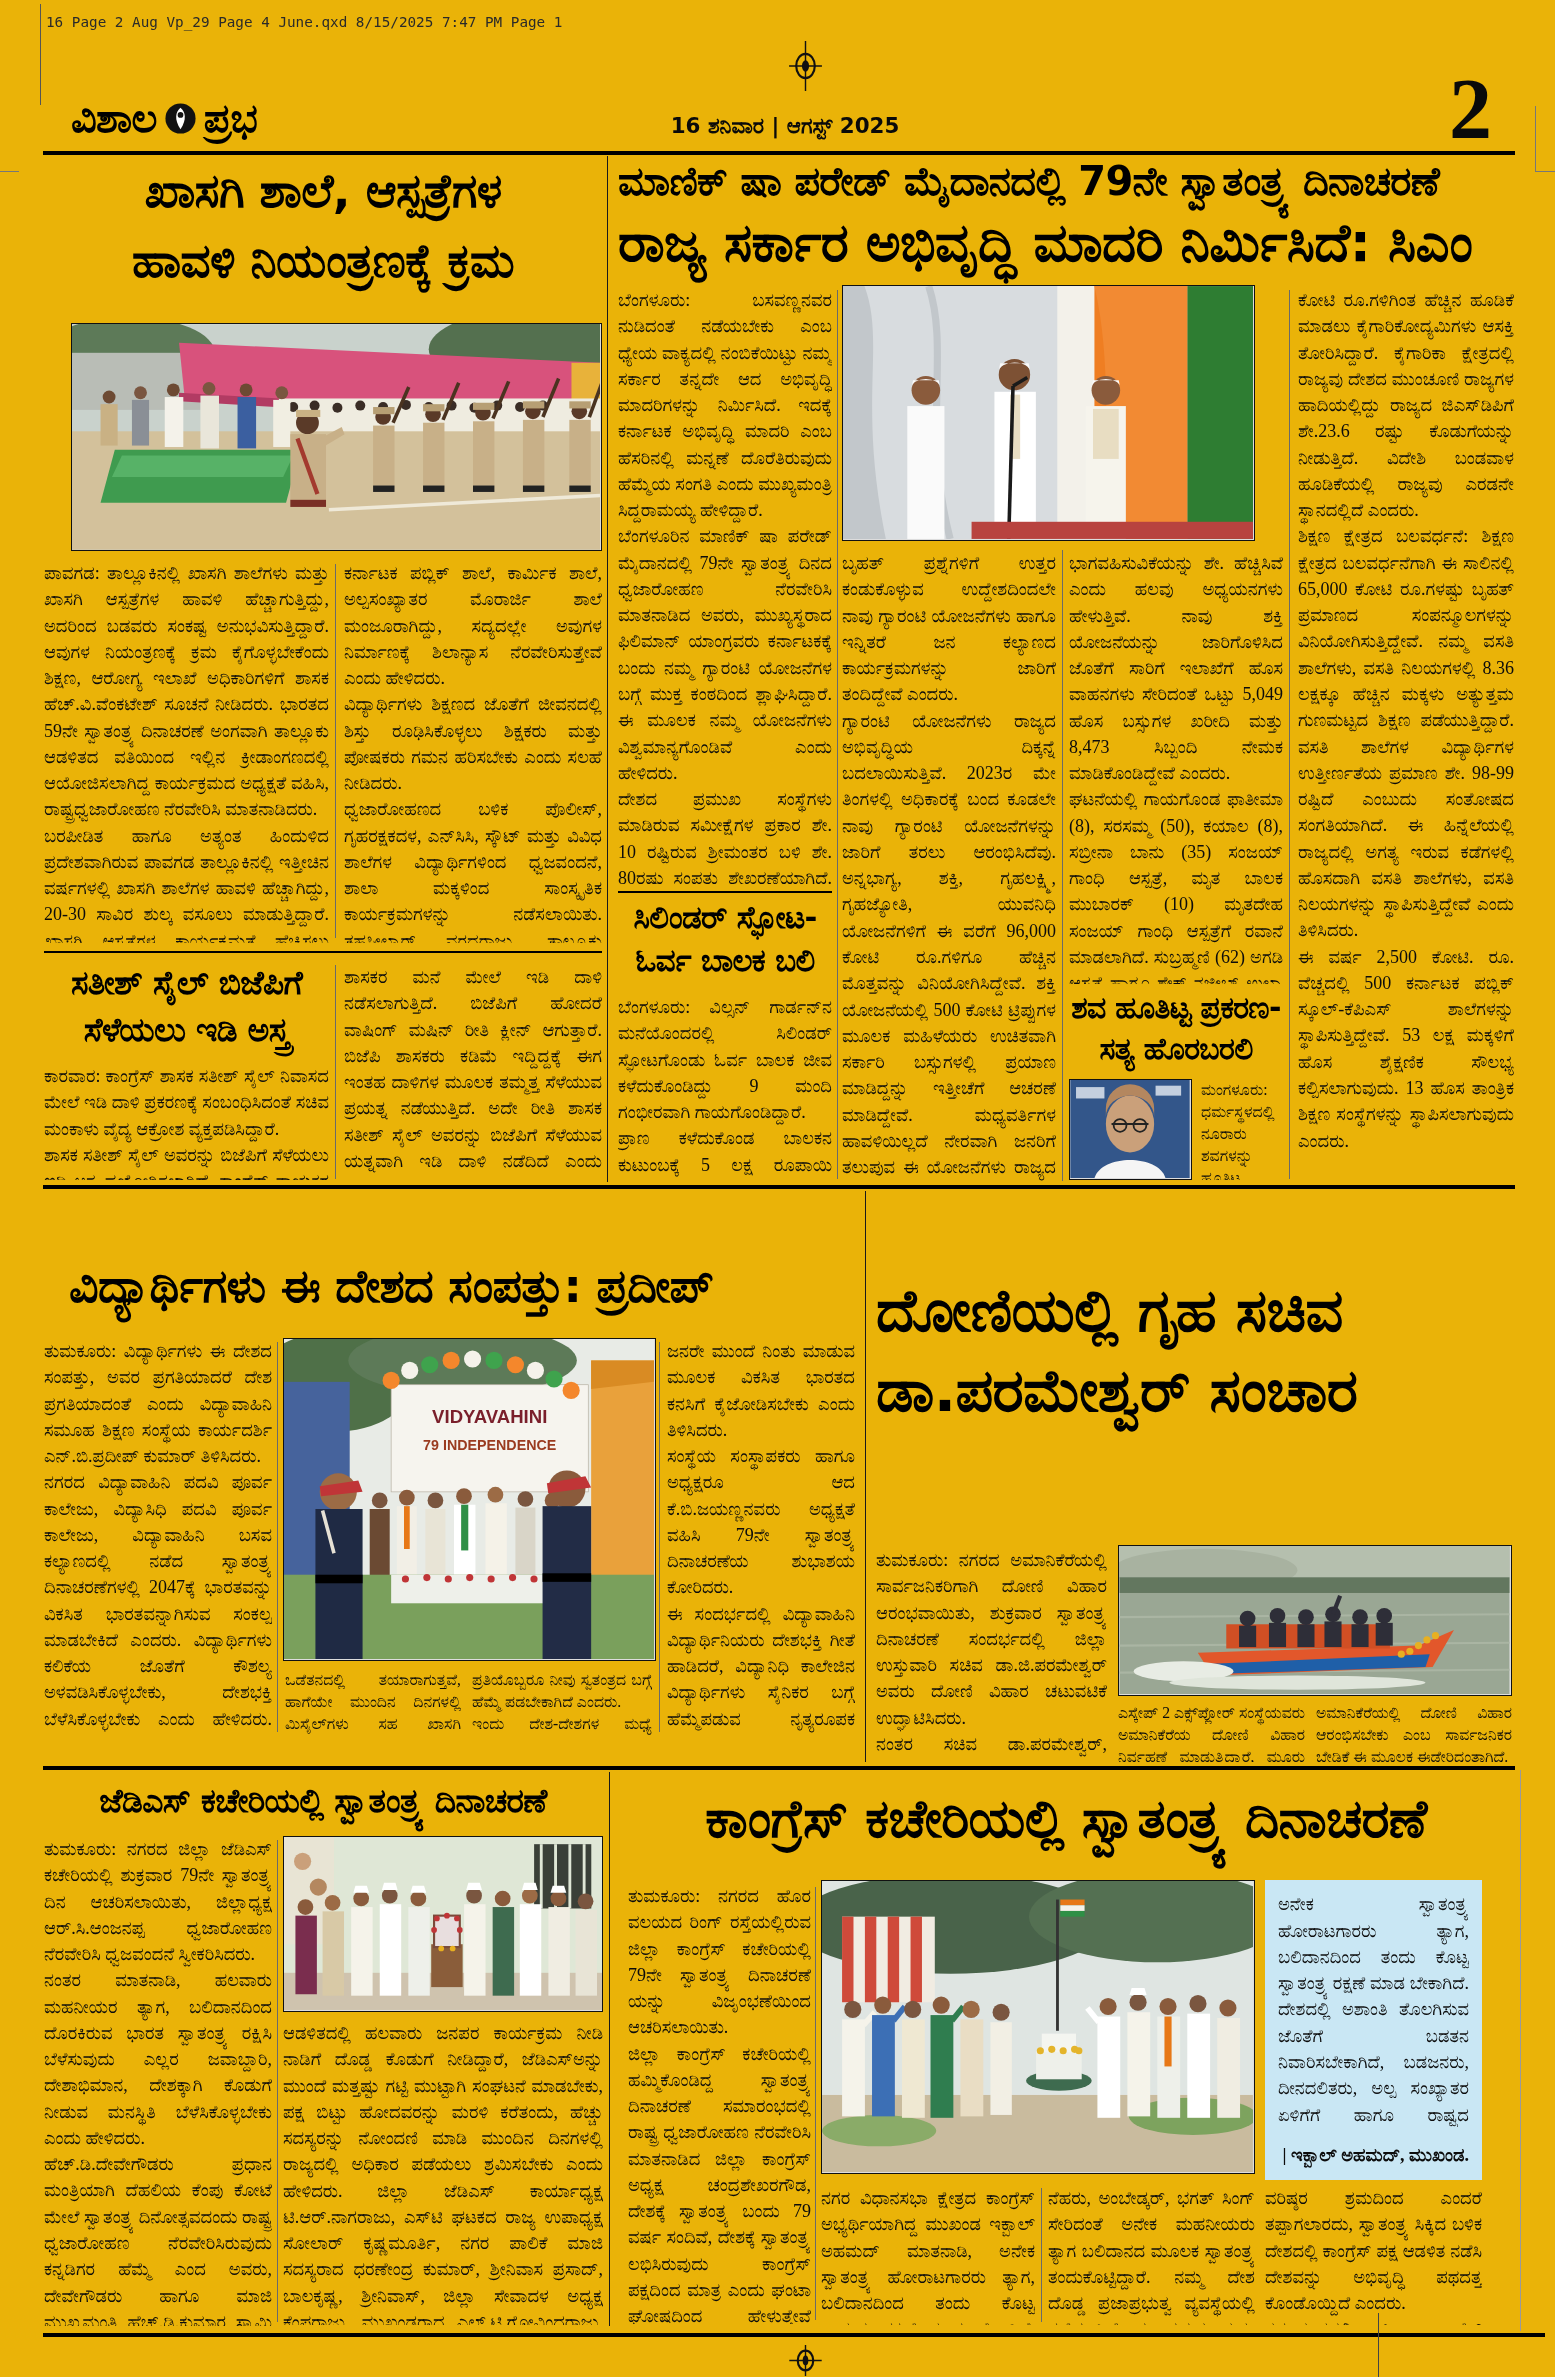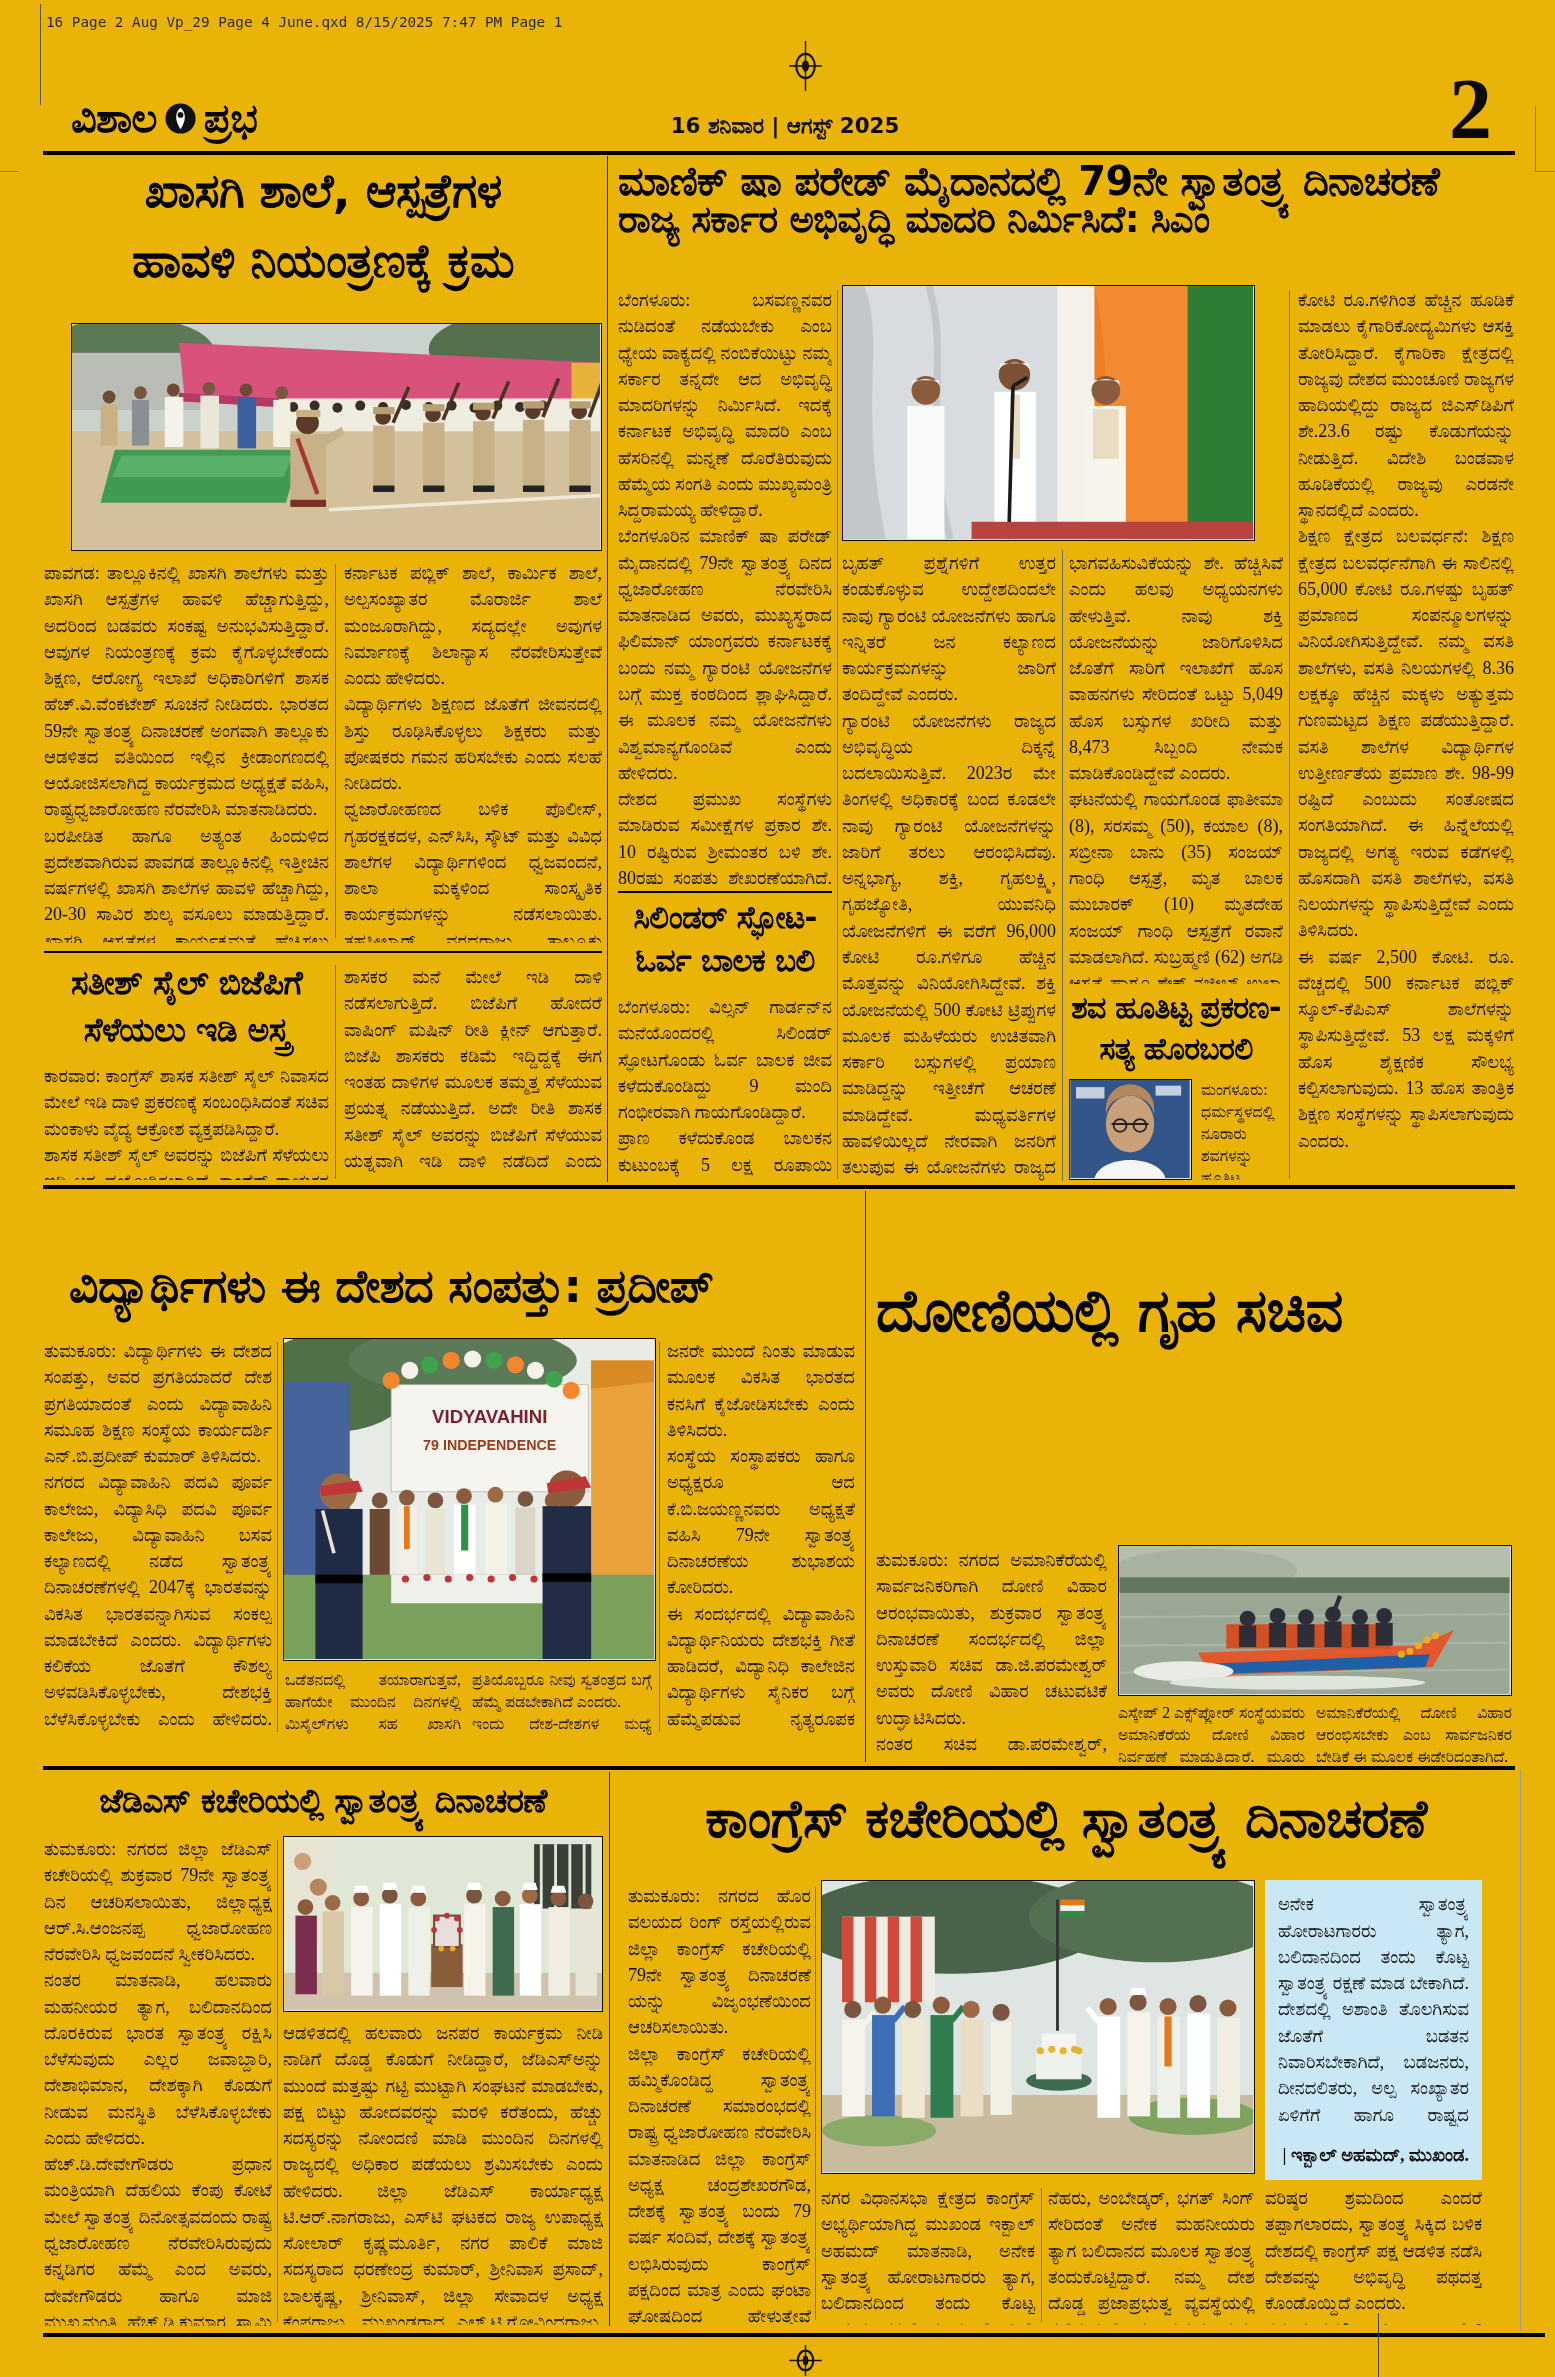--- a/index.html
+++ b/index.html
@@ -171,21 +171,21 @@
   <div class="abs hl center" style="left:44px;top:1012px;width:285px;font-size:33px;">ಸೆಳೆಯಲು ಇಡಿ ಅಸ್ತ್ರ</div>
   <div class="abs body" style="left:44px;top:1063px;width:285px;height:117px;">ಕಾರವಾರ: ಕಾಂಗ್ರೆಸ್ ಶಾಸಕ ಸತೀಶ್ ಸೈಲ್ ನಿವಾಸದ ಮೇಲೆ ಇಡಿ ದಾಳಿ ಪ್ರಕರಣಕ್ಕೆ ಸಂಬಂಧಿಸಿದಂತೆ ಸಚಿವ ಮಂಕಾಳು ವೈದ್ಯ ಆಕ್ರೋಶ ವ್ಯಕ್ತಪಡಿಸಿದ್ದಾರೆ.
 ಶಾಸಕ ಸತೀಶ್ ಸೈಲ್ ಅವರನ್ನು ಬಿಜೆಪಿಗೆ ಸೆಳೆಯಲು ಇಡಿ ಅಸ್ತ್ರ ಪ್ರಯೋಗಿಸಲಾಗಿದೆ, ಕಾಂಗ್ರೆಸ್ ನಾಯಕರ ಮೇಲೆ ಮಾತ್ರ ದೇಶದ ಎಲ್ಲಾ ಭಾಗದಲ್ಲೂ ದಾಳಿ ನಡೆಸಲಾಗುತ್ತಿದೆ. ಕೇಂದ್ರ ಬಿಜೆಪಿ ನಾಯಕರ ಷಡ್ಯಂತ್ರ. ಇದು ಎಲ್ಲರಿಗೂ ಗೊತ್ತಿರುವ ವಿಚಾರ. ಕಾಂಗ್ರೆಸ್ ನಾಯಕರನ್ನು ತನತ ಸೆಳೆಯಲು ಬಿಜೆಪಿ ಇಂತಹ ದಾಳಿ ನಡೆಸುವ ಮೂಲಕ</div>
   <div class="abs thinv" style="left:335px;top:965px;height:214px;"></div>
   <div class="abs body" style="left:344px;top:964px;width:258px;height:217px;">ಶಾಸಕರ ಮನೆ ಮೇಲೆ ಇಡಿ ದಾಳಿ ನಡೆಸಲಾಗುತ್ತಿದೆ. ಬಿಜೆಪಿಗೆ ಹೋದರೆ ವಾಷಿಂಗ್ ಮಷಿನ್ ರೀತಿ ಕ್ಲೀನ್ ಆಗುತ್ತಾರೆ. ಬಿಜೆಪಿ ಶಾಸಕರು ಕಡಿಮೆ ಇದ್ದಿದ್ದಕ್ಕೆ ಈಗ ಇಂತಹ ದಾಳಿಗಳ ಮೂಲಕ ತಮ್ಮತ್ತ ಸೆಳೆಯುವ ಪ್ರಯತ್ನ ನಡೆಯುತ್ತಿದೆ. ಅದೇ ರೀತಿ ಶಾಸಕ ಸತೀಶ್ ಸೈಲ್ ಅವರನ್ನು ಬಿಜೆಪಿಗೆ ಸೆಳೆಯುವ ಯತ್ನವಾಗಿ ಇಡಿ ದಾಳಿ ನಡೆದಿದೆ ಎಂದು ಹೇಳಿದರು.
 ಸತೀಶ್ ಸೈಲ್ ಮೊಬೈಲ್ ಸ್ವಿಚ್ ಆಫ್ ಮಾಡಿ ಎಲ್ಲೂ ಹೋಗಿಲ್ಲ. ಅವರು ಆಸ್ಪತ್ರೆಗೆ ದಾಖಲಾಗಿ ಚಿಕಿತ್ಸೆ ಪಡೆಯುತ್ತಿದ್ದಾರೆ. ಅವರು ಬೇಗ ಗುಣಮುಖರಾಗಿ ಬರಲಿ. ಸತೀಶ್ ಸೈಲ್ ಯಾವುದೇ ಅಕ್ರಮ ನಡೆಸಿಲ್ಲ. ಅವರಿಗೆ ಆರ್ಥಿಕ ಮೂಲಗಳಿವೆ. ರಾಜಕೀಯಕ್ಕೂ ಮೊದಲೇ 150 ಕೋಟಿ ತೆರಿಗೆ ಪಾವತಿಸಿದವರು. ಅನಗತ್ಯವಾಗಿ ಅವರ ವಿರುದ್ಧ ಆರೋಪ ಮಾಡಲಾಗುತ್ತಿದೆ ಎಂದರು.</div>
 
   <div class="abs vrule" style="left:607px;top:156px;height:1026px;"></div>
 
   <div class="abs hl" style="left:618px;top:160px;width:895px;font-size:40px;">ಮಾಣಿಕ್ ಷಾ ಪರೇಡ್ ಮೈದಾನದಲ್ಲಿ 79ನೇ ಸ್ವಾತಂತ್ರ್ಯ ದಿನಾಚರಣೆ</div>
-  <div class="abs hl" style="left:618px;top:200px;width:895px;font-size:37px;">ರಾಜ್ಯ ಸರ್ಕಾರ ಅಭಿವೃದ್ಧಿ ಮಾದರಿ ನಿರ್ಮಿಸಿದೆ: ಸಿಎಂ</div>
+  <div class="abs hl" style="left:618px;top:214px;width:895px;font-size:53px;">ರಾಜ್ಯ ಸರ್ಕಾರ ಅಭಿವೃದ್ಧಿ ಮಾದರಿ ನಿರ್ಮಿಸಿದೆ: ಸಿಎಂ</div>
 
   <div class="abs body" style="left:618px;top:287px;width:214px;height:597px;">ಬೆಂಗಳೂರು: ಬಸವಣ್ಣನವರ ನುಡಿದಂತೆ ನಡೆಯಬೇಕು ಎಂಬ ಧ್ಯೇಯ ವಾಕ್ಯದಲ್ಲಿ ನಂಬಿಕೆಯಿಟ್ಟು ನಮ್ಮ ಸರ್ಕಾರ ತನ್ನದೇ ಆದ ಅಭಿವೃದ್ಧಿ ಮಾದರಿಗಳನ್ನು ನಿರ್ಮಿಸಿದೆ. ಇದಕ್ಕೆ ಕರ್ನಾಟಕ ಅಭಿವೃದ್ಧಿ ಮಾದರಿ ಎಂಬ ಹೆಸರಿನಲ್ಲಿ ಮನ್ನಣೆ ದೊರೆತಿರುವುದು ಹೆಮ್ಮೆಯ ಸಂಗತಿ ಎಂದು ಮುಖ್ಯಮಂತ್ರಿ ಸಿದ್ದರಾಮಯ್ಯ ಹೇಳಿದ್ದಾರೆ.
 ಬೆಂಗಳೂರಿನ ಮಾಣಿಕ್ ಷಾ ಪರೇಡ್ ಮೈದಾನದಲ್ಲಿ 79ನೇ ಸ್ವಾತಂತ್ರ್ಯ ದಿನದ ಧ್ವಜಾರೋಹಣ ನೆರವೇರಿಸಿ ಮಾತನಾಡಿದ ಅವರು, ಮುಖ್ಯಸ್ಥರಾದ ಫಿಲಿಮಾನ್ ಯಾಂಗ್ರವರು ಕರ್ನಾಟಕಕ್ಕೆ ಬಂದು ನಮ್ಮ ಗ್ಯಾರಂಟಿ ಯೋಜನೆಗಳ ಬಗ್ಗೆ ಮುಕ್ತ ಕಂಠದಿಂದ ಶ್ಲಾಘಿಸಿದ್ದಾರೆ. ಈ ಮೂಲಕ ನಮ್ಮ ಯೋಜನೆಗಳು ವಿಶ್ವಮಾನ್ಯಗೊಂಡಿವೆ ಎಂದು ಹೇಳಿದರು.
 ದೇಶದ ಪ್ರಮುಖ ಸಂಸ್ಥೆಗಳು ಮಾಡಿರುವ ಸಮೀಕ್ಷೆಗಳ ಪ್ರಕಾರ ಶೇ. 10 ರಷ್ಟಿರುವ ಶ್ರೀಮಂತರ ಬಳಿ ಶೇ. 80ರಷ್ಟು ಸಂಪತ್ತು ಶೇಖರಣೆಯಾಗಿದೆ. ಆದರೆ ಶೇ. 10 ಜನ ಕೇವಲ ಶೇ. 3ರಷ್ಟು ಮಾತ್ರ ಜಿಎಸ್‌ಟಿ ಪಾವತಿಸುತ್ತಿದ್ದರೆಂದು ಅಧ್ಯಯನಗಳು ಹೇಳುತ್ತಿವೆ. ಉಳಿದ ಶೇ. 90ರಷ್ಟು ಜನ ಹೊಟ್ಟೆ-ಬಟ್ಟೆಗೆ ದುಡಿಯುವವರಾದ್ದರಿಂದ ಶೇ. 97 ರಷ್ಟು ಜಿಎಸ್‌ಟಿ ಪಾವತಿಸುತ್ತಿದ್ದಾರೆ. ಇಂಥ ಪರಿಸ್ಥಿತಿಯಲ್ಲಿ ಯಾವ ಆರ್ಥಿಕತೆ ಮುಂದುವರೆಯಲು ಸಾಧ್ಯ? ಸಂವಿಧಾನದ ಆಶಯಗಳನ್ನು ಈಡೇರಿಸುವುದು ಹೇಗೆ?</div>
   <div class="abs rule" style="left:618px;top:891px;width:214px;height:2.1px;"></div>
   <div class="abs hl center" style="left:618px;top:901px;width:214px;font-size:31px;">ಸಿಲಿಂಡರ್ ಸ್ಫೋಟ-</div>
   <div class="abs hl center" style="left:618px;top:944px;width:214px;font-size:31px;">ಓರ್ವ ಬಾಲಕ ಬಲಿ</div>
   <div class="abs body" style="left:618px;top:994px;width:214px;height:187px;">ಬೆಂಗಳೂರು: ವಿಲ್ಸನ್ ಗಾರ್ಡನ್‌ನ ಮನೆಯೊಂದರಲ್ಲಿ ಸಿಲಿಂಡರ್ ಸ್ಫೋಟಗೊಂಡು ಓರ್ವ ಬಾಲಕ ಜೀವ ಕಳೆದುಕೊಂಡಿದ್ದು 9 ಮಂದಿ ಗಂಭೀರವಾಗಿ ಗಾಯಗೊಂಡಿದ್ದಾರೆ.
 ಪ್ರಾಣ ಕಳೆದುಕೊಂಡ ಬಾಲಕನ ಕುಟುಂಬಕ್ಕೆ 5 ಲಕ್ಷ ರೂಪಾಯಿ ನೀಡಲಾಗುವುದು. ಗಾಯಾಳುಗಳ ಖರ್ಚು ಸರ್ಕಾರ ನೋಡಿಕೊಳ್ಳುತ್ತದೆ. ಘಟನೆಯಲ್ಲಿ ಒಟ್ಟು 13 ಮನೆಗಳಿಗೆ ಹಾನಿಯಾಗಿದೆ ಎಂದು ಸಿಎಂ ಸಿದ್ದರಾಮಯ್ಯ ಹೇಳಿದ್ದಾರೆ.
 ಸಿಎಂ ಸಿದ್ದರಾಮಯ್ಯ ಅವರು ಘಟನಾ ಸ್ಥಳಕ್ಕೆ ಭೇಟಿ ನೀಡಿ ಪರಿಶೀಲನೆ ನಡೆಸಿದರು.</div>
@@ -348,20 +348,21 @@
 ಸಂಸ್ಥೆಯ ಸಂಸ್ಥಾಪಕರು ಹಾಗೂ ಅಧ್ಯಕ್ಷರೂ ಆದ ಕೆ.ಬಿ.ಜಯಣ್ಣನವರು ಅಧ್ಯಕ್ಷತೆ ವಹಿಸಿ 79ನೇ ಸ್ವಾತಂತ್ರ್ಯ ದಿನಾಚರಣೆಯ ಶುಭಾಶಯ ಕೋರಿದರು.
 ಈ ಸಂದರ್ಭದಲ್ಲಿ ವಿದ್ಯಾವಾಹಿನಿ ವಿದ್ಯಾರ್ಥಿನಿಯರು ದೇಶಭಕ್ತಿ ಗೀತೆ ಹಾಡಿದರೆ, ವಿದ್ಯಾನಿಧಿ ಕಾಲೇಜಿನ ವಿದ್ಯಾರ್ಥಿಗಳು ಸೈನಿಕರ ಬಗ್ಗೆ ಹೆಮ್ಮೆಪಡುವ ನೃತ್ಯರೂಪಕ ನಡೆಸಿಕೊಟ್ಟರು.</div>
 
   <div class="abs body small" style="left:285px;top:1669px;width:176px;height:67px;">ಒಡೆತನದಲ್ಲಿ ತಯಾರಾಗುತ್ತವೆ, ಹಾಗೆಯೇ ಮುಂದಿನ ದಿನಗಳಲ್ಲಿ ಮಿಸೈಲ್‌ಗಳು ಸಹ ಖಾಸಗಿ ಒಡೆತನದಲ್ಲಿ ತಯಾರಾಗುವ ಸಾಧ್ಯತೆಗಳು ಇವೆ, ಇದೆಲ್ಲಾ ಆಗಬೇಕೆಂದರೆ ಮೊದಲು ವಿದ್ಯೆ ಕಲಿತು ನಂತರ ಒಳ್ಳೆಯ ಕೌಶಲ್ಯ ಅಳವಡಿಸಿಕೊಂಡು</div>
   <div class="abs body small" style="left:472px;top:1669px;width:180px;height:67px;">ಪ್ರತಿಯೊಬ್ಬರೂ ನೀವು ಸ್ವತಂತ್ರದ ಬಗ್ಗೆ ಹೆಮ್ಮೆ ಪಡಬೇಕಾಗಿದೆ ಎಂದರು.
 ಇಂದು ದೇಶ-ದೇಶಗಳ ಮಧ್ಯೆ ಟ್ಯಾರಿಫ್ ವಾರ್ ನಡೆಯುತ್ತಿದೆ. ಬಹಳಷ್ಟು ವರ್ಷಗಳಿಂದ ಒಳ್ಳೆಯ ಸಂಬಂಧ ಇಟ್ಟುಕೊಂಡಿದ್ದ ದೇಶಗಳು</div>
 
   <div class="abs vrule" style="left:865px;top:1191px;height:571px;"></div>
 
   <div class="abs hl" style="left:876px;top:1279px;width:637px;font-size:59px;">ದೋಣಿಯಲ್ಲಿ ಗೃಹ ಸಚಿವ</div>
+  <div class="abs hl" style="left:876px;top:1359px;width:637px;font-size:59px;">ಡಾ.ಪರಮೇಶ್ವರ್ ಸಂಚಾರ</div>
   <div class="abs body" style="left:876px;top:1547px;width:231px;height:214px;">ತುಮಕೂರು: ನಗರದ ಅಮಾನಿಕೆರೆಯಲ್ಲಿ ಸಾರ್ವಜನಿಕರಿಗಾಗಿ ದೋಣಿ ವಿಹಾರ ಆರಂಭವಾಯಿತು, ಶುಕ್ರವಾರ ಸ್ವಾತಂತ್ರ್ಯ ದಿನಾಚರಣೆ ಸಂದರ್ಭದಲ್ಲಿ ಜಿಲ್ಲಾ ಉಸ್ತುವಾರಿ ಸಚಿವ ಡಾ.ಜಿ.ಪರಮೇಶ್ವರ್ ಅವರು ದೋಣಿ ವಿಹಾರ ಚಟುವಟಿಕೆ ಉದ್ಘಾಟಿಸಿದರು.
 ನಂತರ ಸಚಿವ ಡಾ.ಪರಮೇಶ್ವರ್, ಶಾಸಕರಾದ ಜಿ.ಬಿ.ಜ್ಯೋತಿಗಣೇಶ್, ಬಿ.ಸುರೇಶ್‌ಗೌಡ, ಸುಮಿತ್ರಾ ಹಾಗೂ ಹಲವು ಜನಪ್ರತಿನಿಧಿಗಳು, ಅಧಿಕಾರಿಗಳೊಂದಿಗೆ ದೋಣಿಯಲ್ಲಿ ಕುಳಿತು ಅಮಾನಿಕೆರೆ ಸುತ್ತು ಹಾಕಿದರು.</div>
 
   <div class="abs photo" style="left:1118px;top:1545px;width:394px;height:151px;">
     <svg width="391" height="148" viewBox="0 0 548 208">
       <rect width="548" height="208" fill="#9aa794"></rect>
       <rect x="0" y="0" width="548" height="52" fill="#b5bfae"></rect>
       <ellipse cx="120" cy="34" rx="130" ry="30" fill="#a8b2a0"></ellipse>
       <rect x="0" y="44" width="548" height="22" fill="#63775f"></rect>
       <g stroke="#aab5a3" stroke-width="3">

